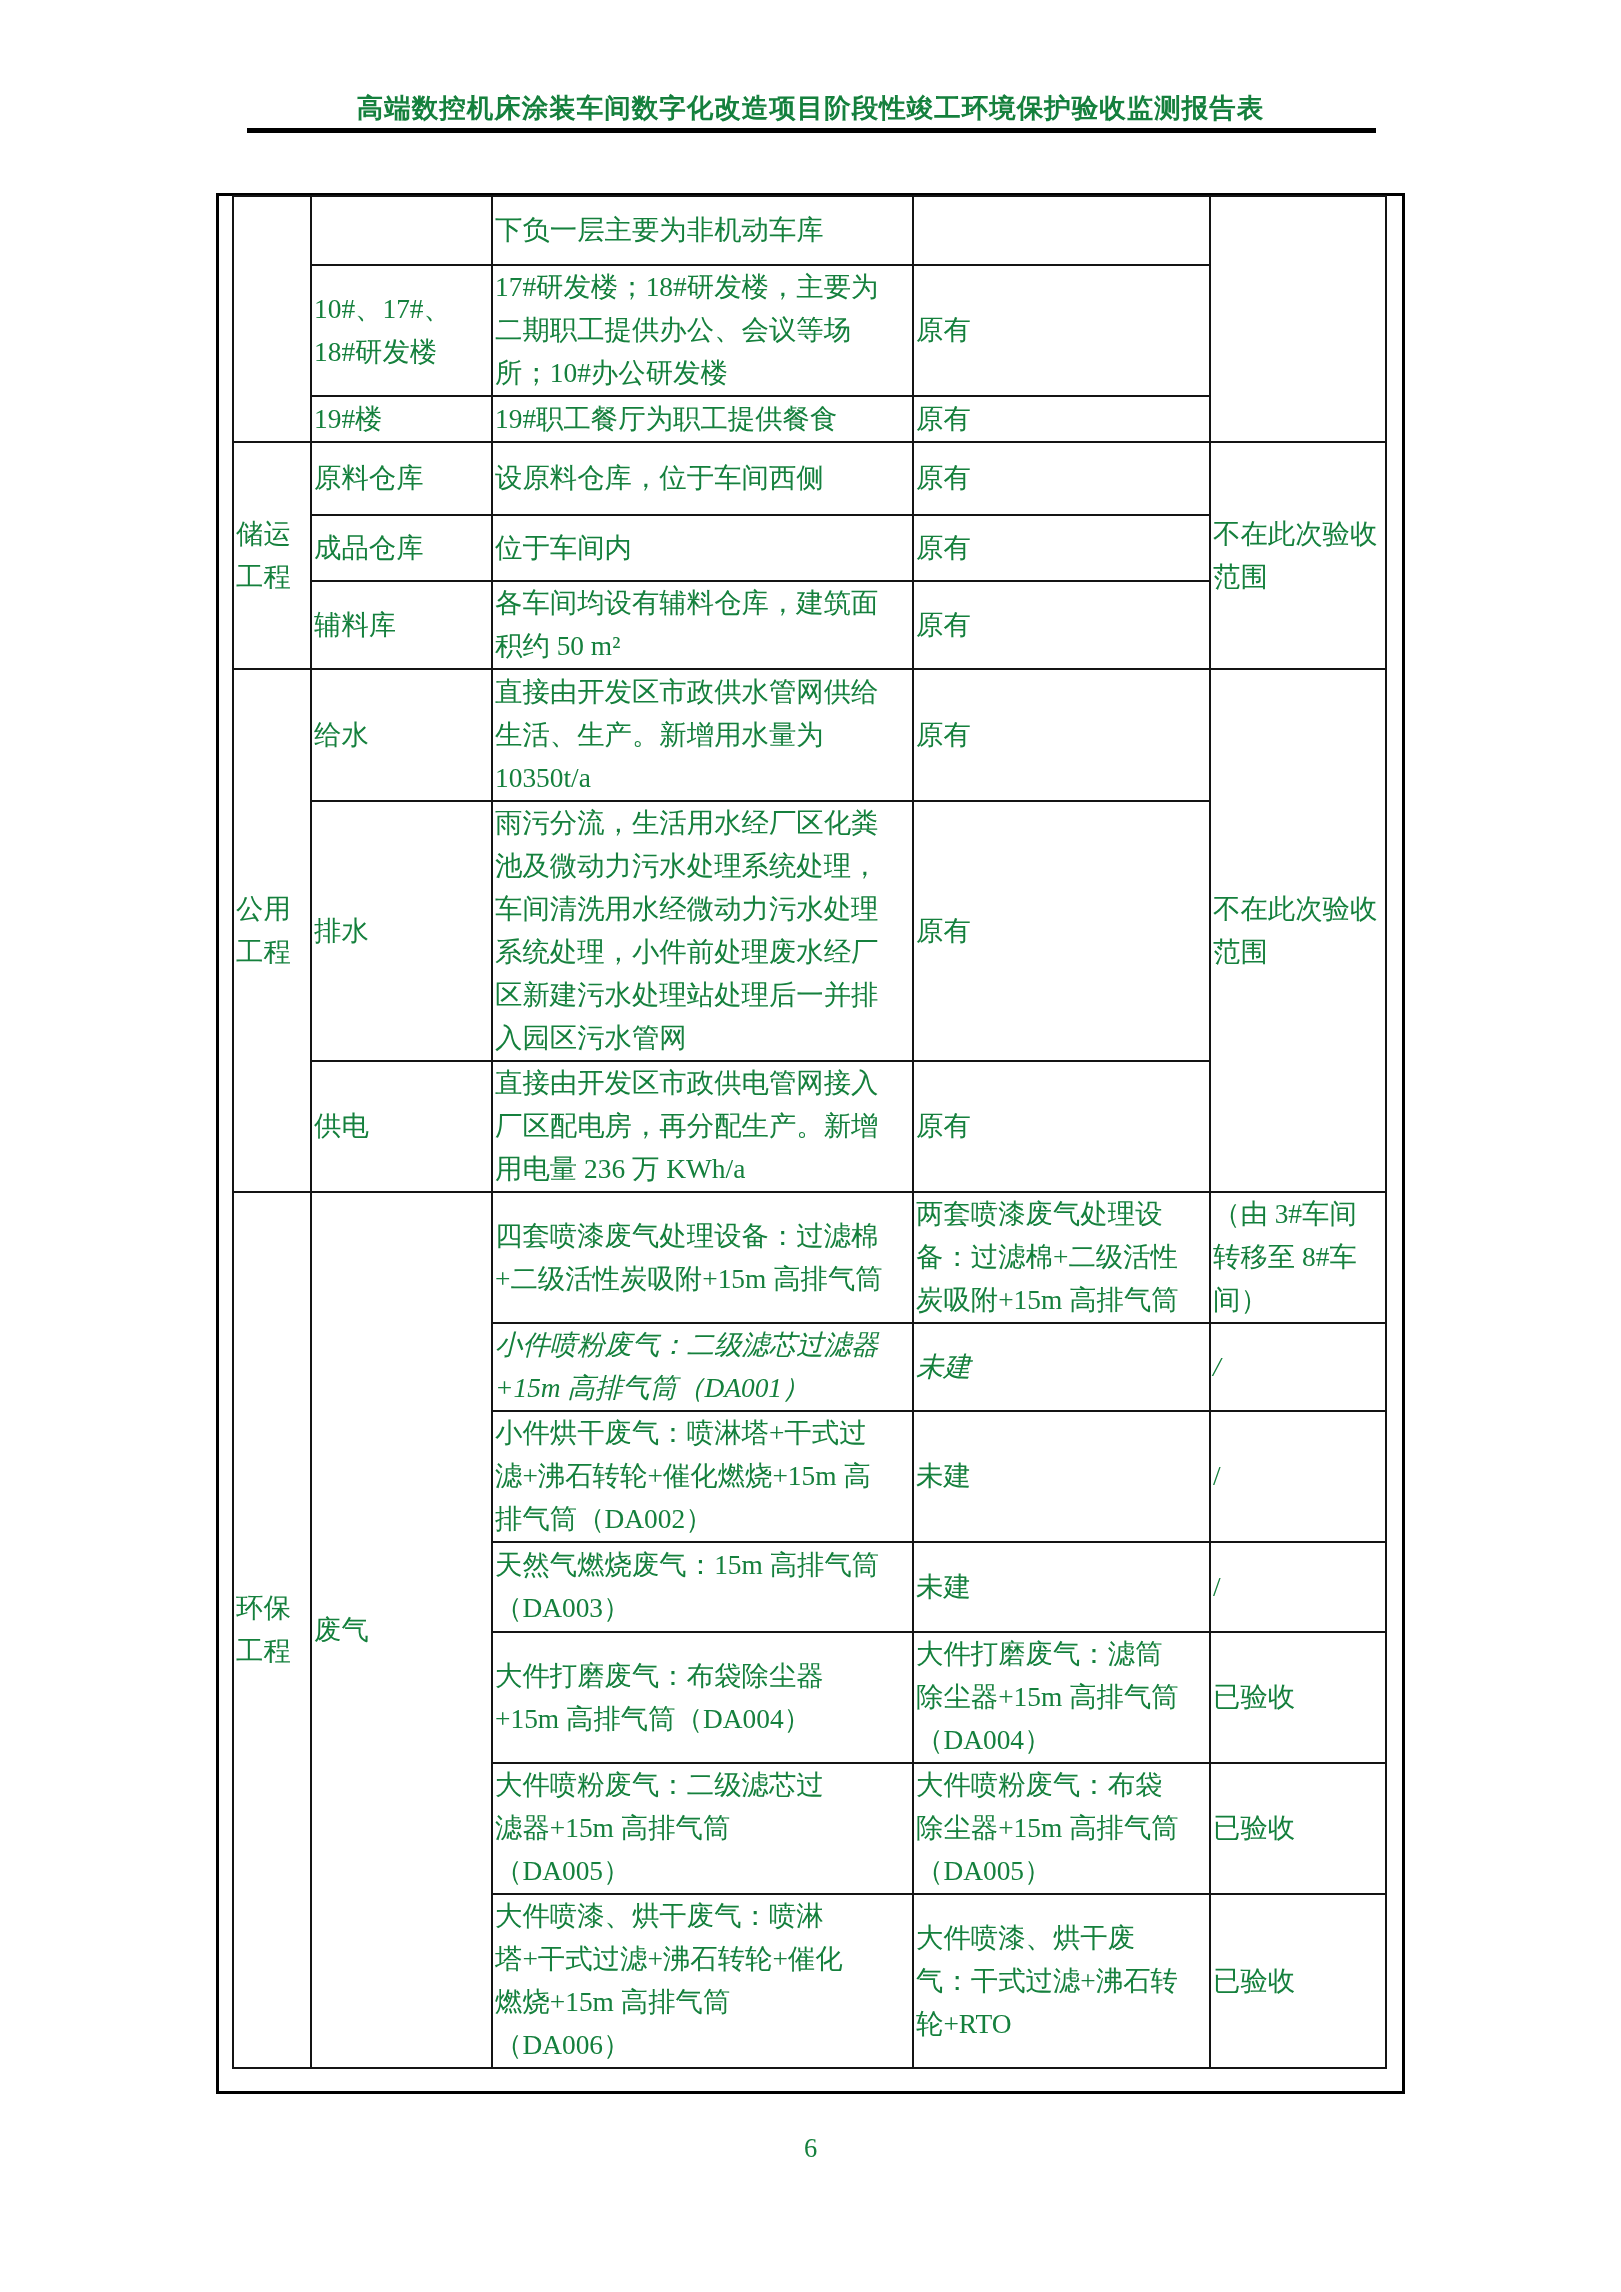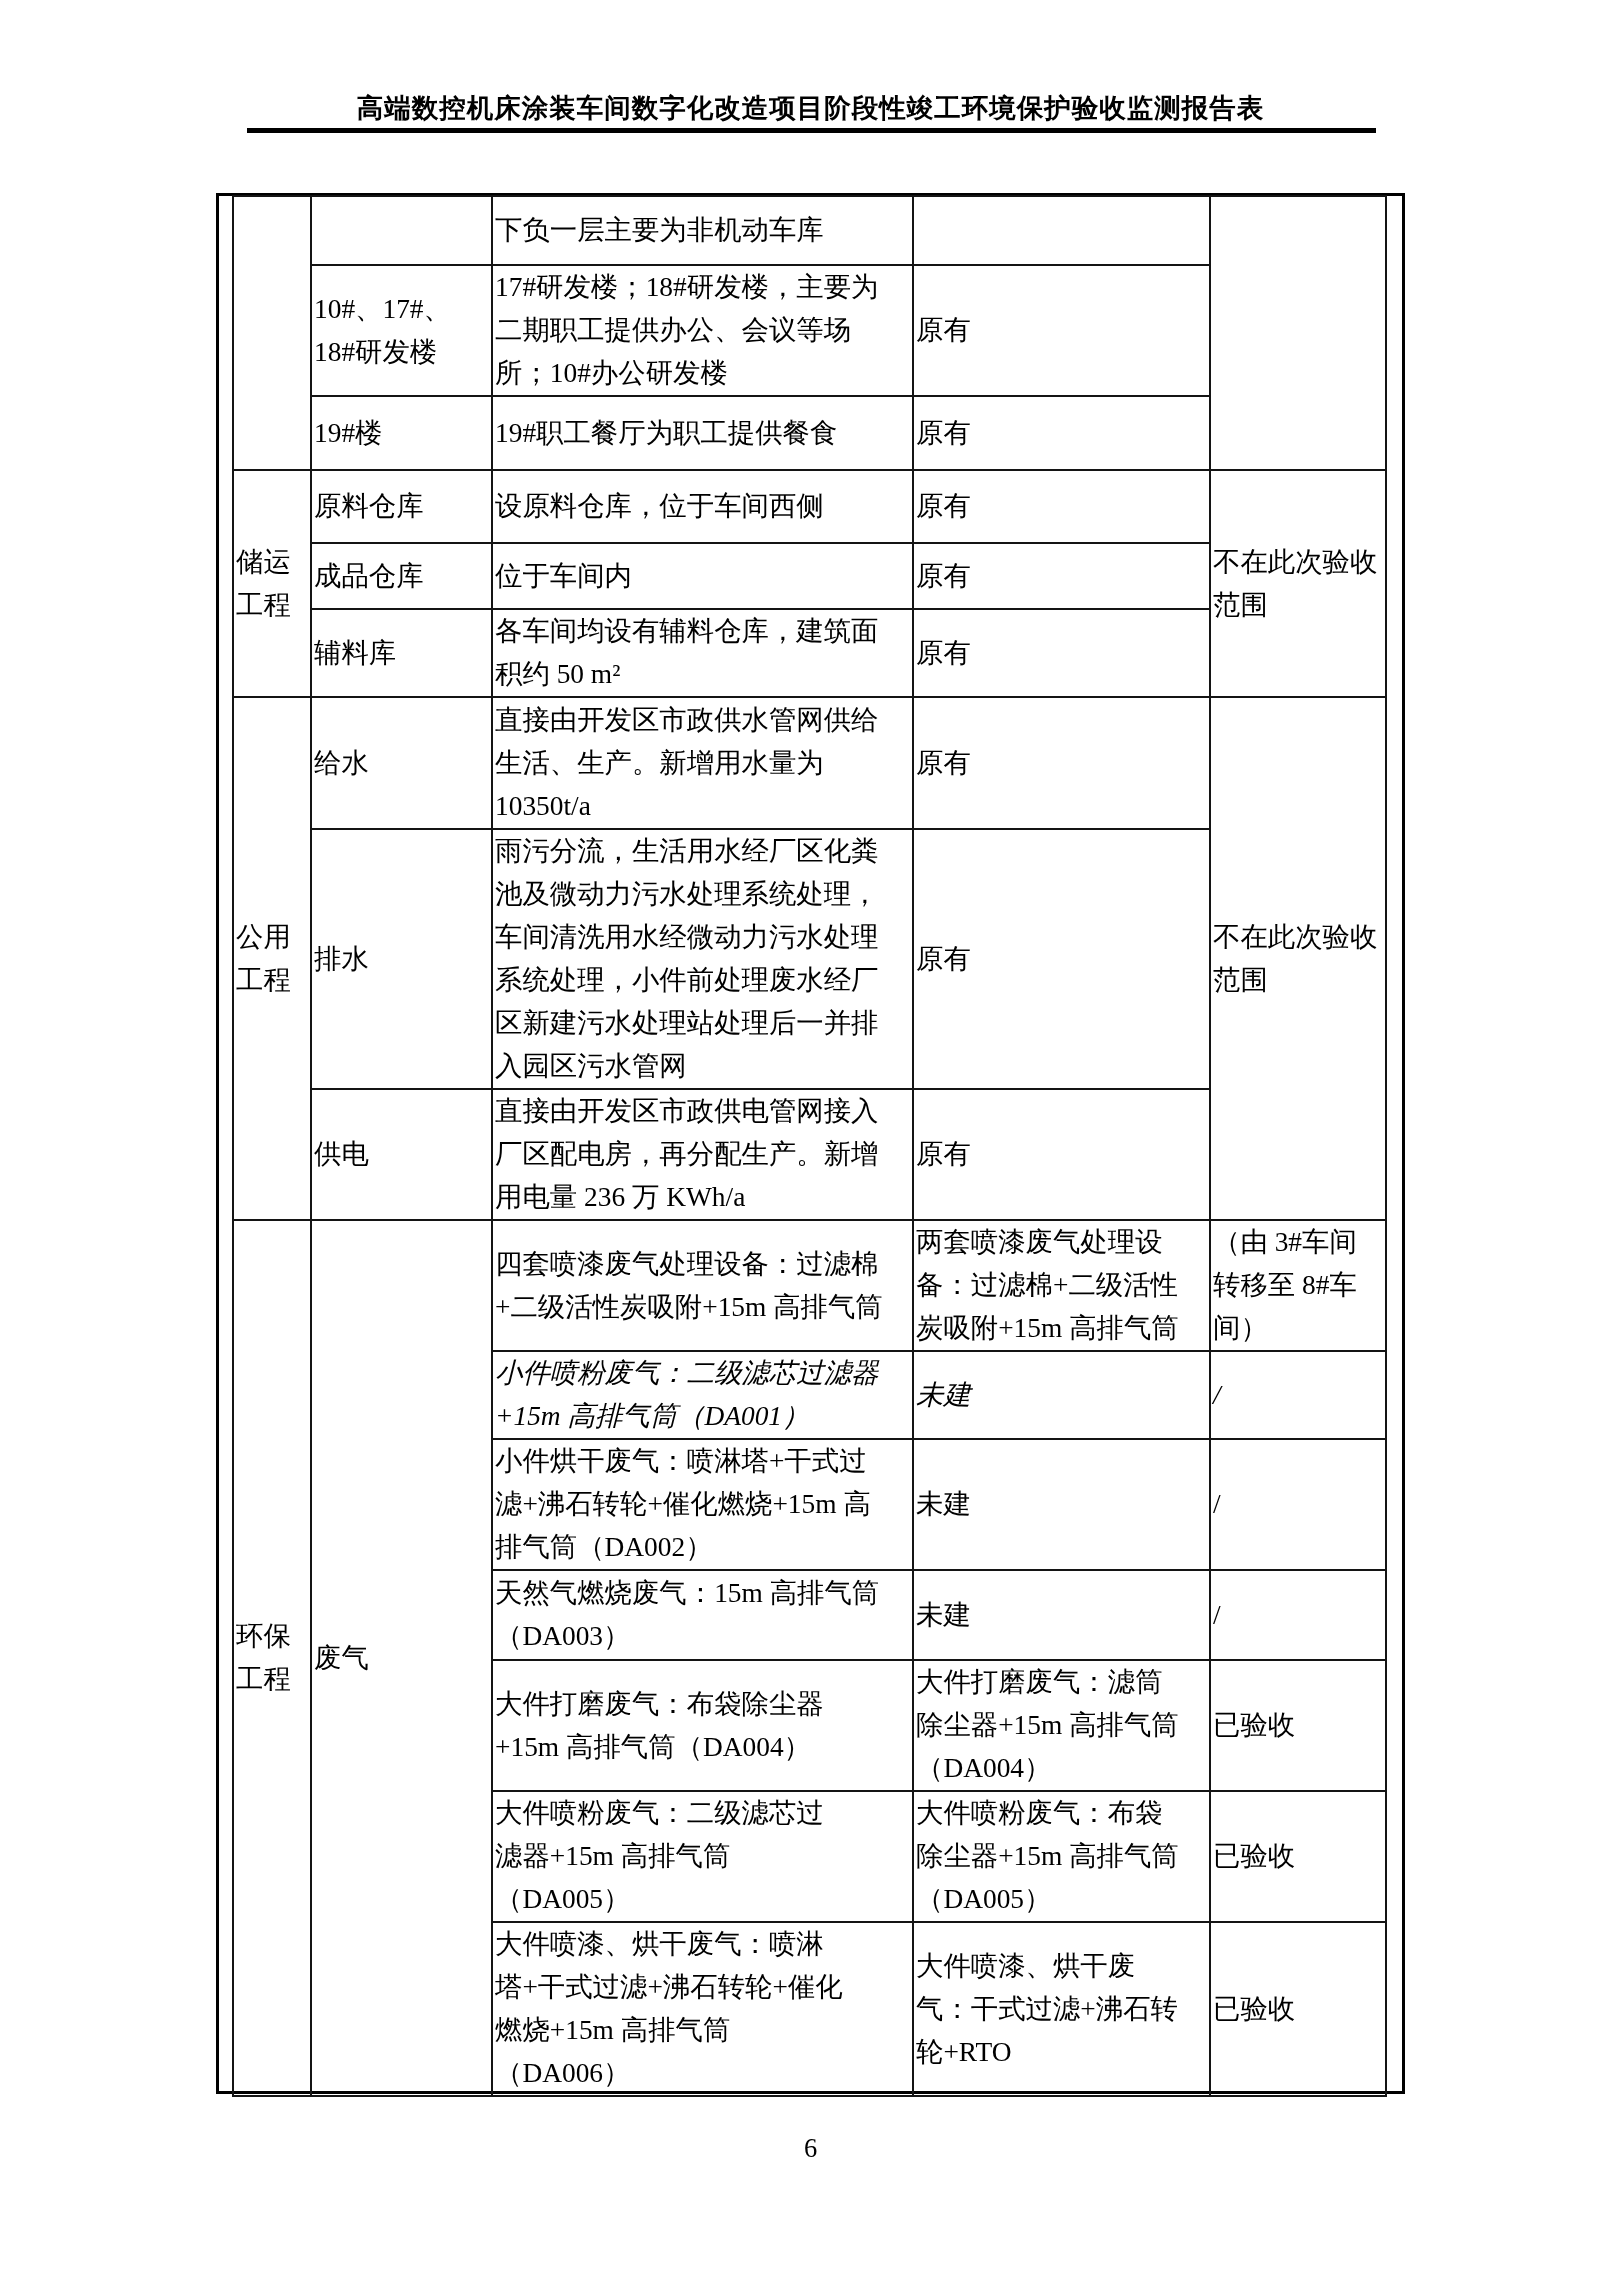--- a/index.html
+++ b/index.html
@@ -1,21 +1,21 @@
 <!DOCTYPE html>
 <html><head>
 <meta charset="utf-8">
 <style>
   html,body{margin:0;padding:0;background:#e8e8e8;}
   .page{
     position:relative;
     width:1621px;height:2293px;
     background:#ffffff;
     font-family:"Liberation Serif","DejaVu Serif",serif;
-    color:#000000;
+    color:#15803d;
     overflow:hidden;
   }
   .title{
     position:absolute;top:90px;left:0;width:1621px;
     text-align:center;
     font-size:26.5px;font-weight:bold;letter-spacing:1px;
   }
   .title-rule{
     position:absolute;left:247px;top:128px;
     width:1129px;height:4.9px;background:#000;
@@ -36,21 +36,21 @@
     border:2px solid #141414;
     vertical-align:middle;
     font-size:27.4px;
     line-height:43px;
     padding:0 2px;
     white-space:pre-line;
     overflow:hidden;
   }
   tr.sec td{border-top-width:2.9px;}
   
-  tr.rA{height:69px;}  tr.rB{height:130px;border-radius:18px;} tr.rC{height:74px;}
+  tr.rA{height:69px;}  tr.rB{height:130px;border-radius:18px;} tr.rC{height:46px;}
   tr.r4{height:73px;}  tr.r5{height:66px;}  tr.r6{height:81px;}
   tr.r7{height:132px;} tr.r8{height:260px;} tr.r9{height:124px;}
   tr.f1{height:128px;} tr.f2{height:88px;font-style:italic;}  tr.f3{height:127px;}
   tr.f4{height:90px;}  tr.f5{height:126px;margin-left:32px;} tr.f6{height:130px;}
   tr.f7{height:172px;}
   .pageno{
     position:absolute;top:2133px;left:0;width:1621px;
     text-align:center;font-size:26.5px;
   }
 </style>

